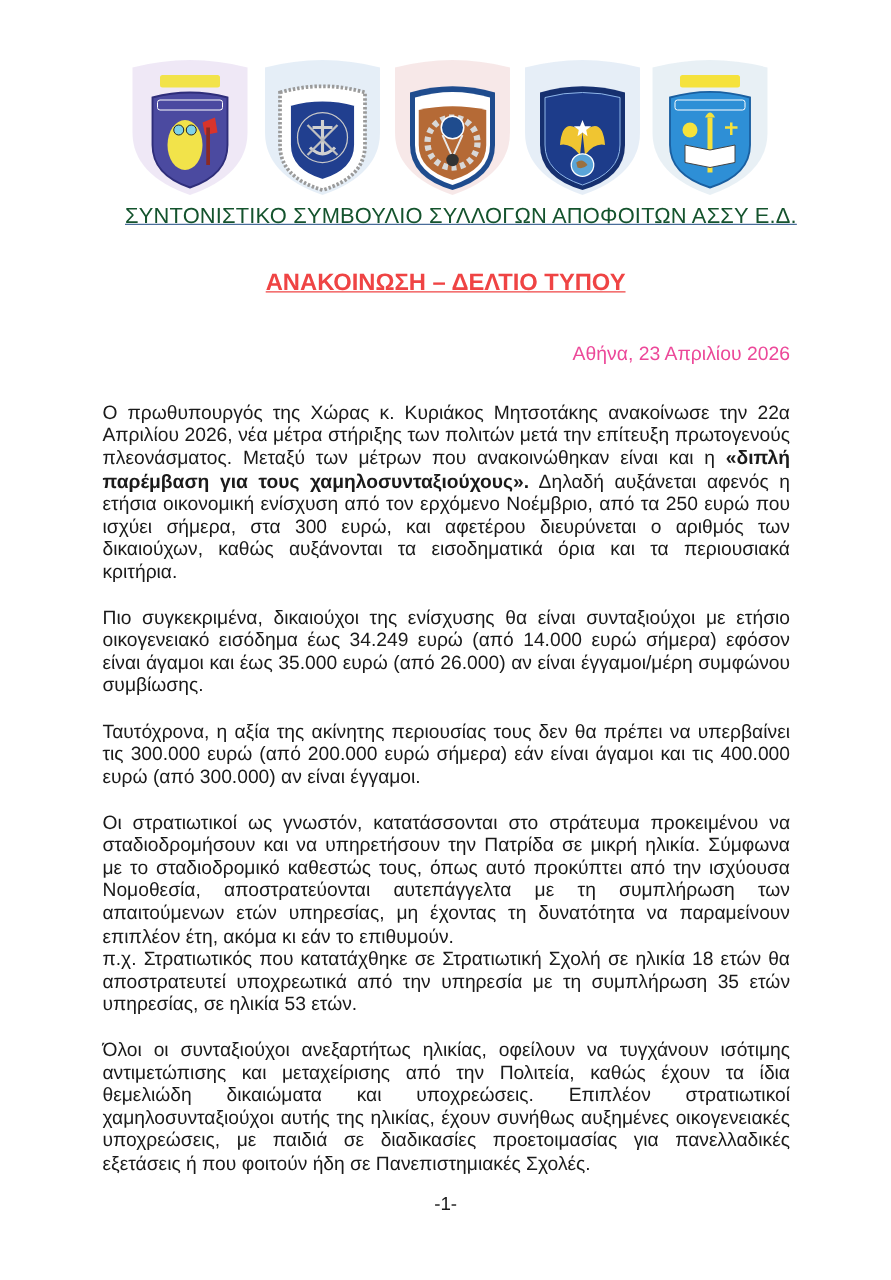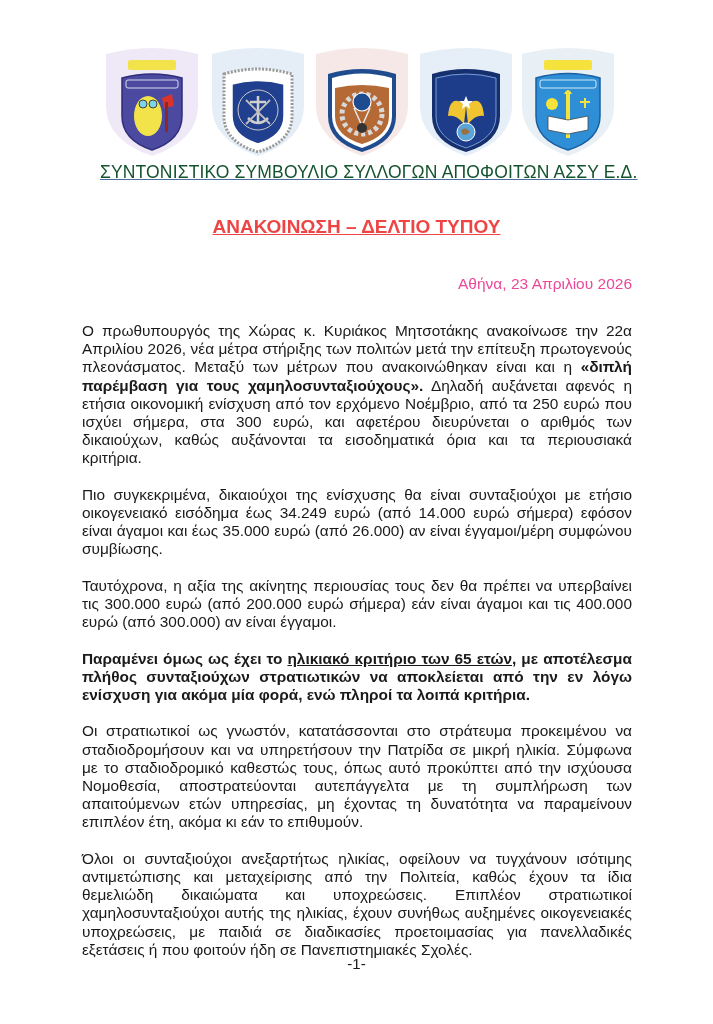--- a/index.html
+++ b/index.html
@@ -108,22 +108,20 @@
 <div class="doc-title">ΑΝΑΚΟΙΝΩΣΗ – ΔΕΛΤΙΟ ΤΥΠΟΥ</div>
 
 <div class="date">Αθήνα, 23 Απριλίου 2026</div>
 
 <div class="body-text">
   <p>
     <span>Ο πρωθυπουργός της Χώρας κ. Κυριάκος Μητσοτάκης ανακοίνωσε την 22α Απριλίου 2026, νέα μέτρα στήριξης των πολιτών μετά την επίτευξη πρωτογενούς πλεονάσματος. Μεταξύ των μέτρων που ανακοινώθηκαν είναι και η </span><b>«διπλή παρέμβαση για τους χαμηλοσυνταξιούχους».</b><span> Δηλαδή αυξάνεται αφενός η ετήσια οικονομική ενίσχυση από τον ερχόμενο Νοέμβριο, από τα 250 ευρώ που ισχύει σήμερα, στα 300 ευρώ, και αφετέρου διευρύνεται ο αριθμός των δικαιούχων, καθώς αυξάνονται τα εισοδηματικά όρια και τα περιουσιακά κριτήρια.</span>
   </p>
   <p>Πιο συγκεκριμένα, δικαιούχοι της ενίσχυσης θα είναι συνταξιούχοι με ετήσιο οικογενειακό εισόδημα έως 34.249 ευρώ (από 14.000 ευρώ σήμερα) εφόσον είναι άγαμοι και έως 35.000 ευρώ (από 26.000) αν είναι έγγαμοι/μέρη συμφώνου συμβίωσης.</p>
   <p>Ταυτόχρονα, η αξία της ακίνητης περιουσίας τους δεν θα πρέπει να υπερβαίνει τις 300.000 ευρώ (από 200.000 ευρώ σήμερα) εάν είναι άγαμοι και τις 400.000 ευρώ (από 300.000) αν είναι έγγαμοι.</p>
-  <p class="bold-par">
-    <span>Παραμένει όμως ως έχει το </span><u>ηλικιακό κριτήριο των 65 ετών,</u><span> με αποτέλεσμα πλήθος συνταξιούχων στρατιωτικών να αποκλείεται από την εν λόγω ενίσχυση για ακόμα μία φορά, ενώ πληροί τα λοιπά κριτήρια.</span>
-  </p>
   <p>
     <span>Οι στρατιωτικοί ως γνωστόν, κατατάσσονται στο στράτευμα προκειμένου να σταδιοδρομήσουν και να υπηρετήσουν την Πατρίδα σε μικρή ηλικία. Σύμφωνα με το σταδιοδρομικό καθεστώς τους, όπως αυτό προκύπτει από την ισχύουσα Νομοθεσία, αποστρατεύονται αυτεπάγγελτα με τη συμπλήρωση των απαιτούμενων ετών υπηρεσίας, μη έχοντας τη δυνατότητα να παραμείνουν επιπλέον έτη, ακόμα κι εάν το επιθυμούν.</span><br>
+    <span>π.χ. Στρατιωτικός που κατατάχθηκε σε Στρατιωτική Σχολή σε ηλικία 18 ετών θα αποστρατευτεί υποχρεωτικά από  την υπηρεσία με τη συμπλήρωση 35 ετών υπηρεσίας, σε ηλικία 53 ετών.</span>
   </p>
   <p>Όλοι οι συνταξιούχοι ανεξαρτήτως ηλικίας, οφείλουν να τυγχάνουν ισότιμης αντιμετώπισης και μεταχείρισης από την Πολιτεία, καθώς έχουν τα ίδια θεμελιώδη δικαιώματα και υποχρεώσεις. Επιπλέον στρατιωτικοί χαμηλοσυνταξιούχοι αυτής της ηλικίας, έχουν συνήθως αυξημένες οικογενειακές υποχρεώσεις, με παιδιά σε διαδικασίες προετοιμασίας για πανελλαδικές εξετάσεις ή που φοιτούν ήδη σε Πανεπιστημιακές Σχολές.</p>
 </div>
 
 <div class="page-num">-1-</div>
 
 </body></html>

